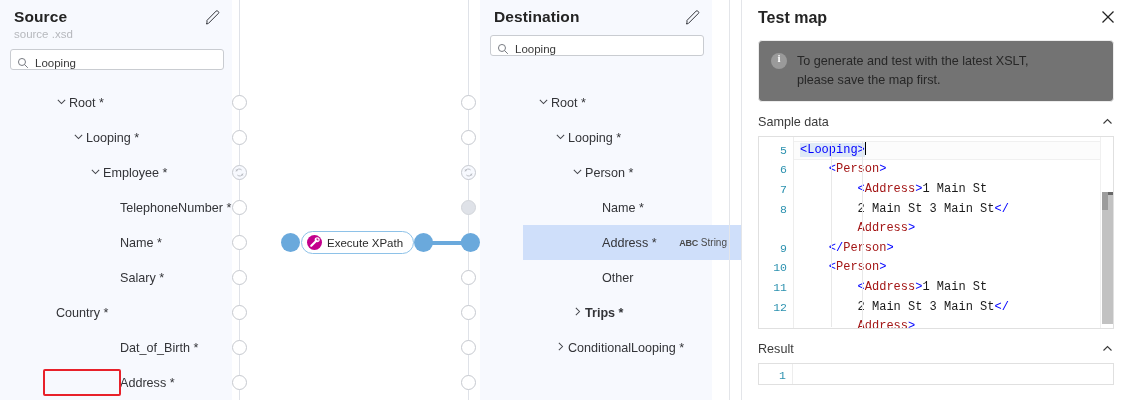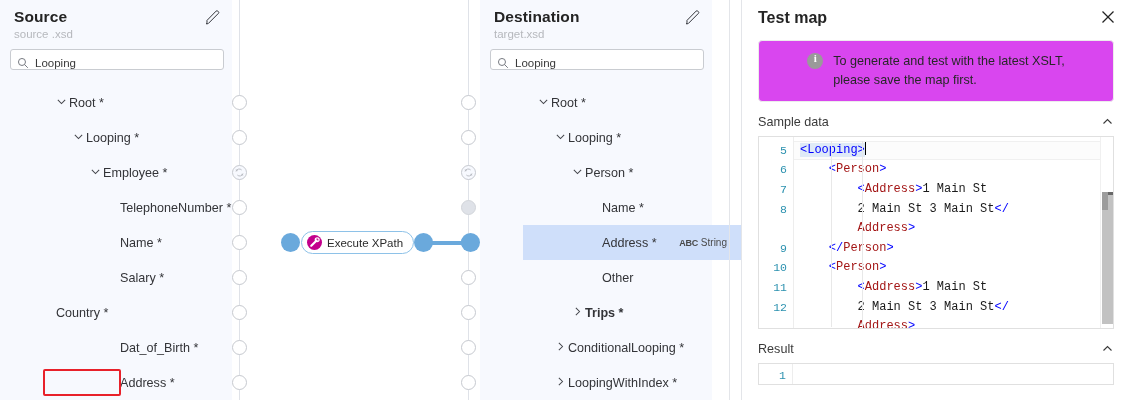--- a/index.html
+++ b/index.html
@@ -75,22 +75,22 @@
 
   
   .testmap {
     position: absolute; left: 741px; top: 0; width: 389px; height: 400px;
     background: #fff; border-left: 1px solid #e3e5e9; padding: 0 16px;
   }
   .tm-title { font-size: 16px; font-weight: bold; color: #242424; padding-top: 9px; }
   .tm-close { position: absolute; right: 14px; top: 9px; width: 16px; height: 16px; cursor: pointer; }
 
   .info-banner {
-    margin-top: 13px; background: #d946ef; border: 1px solid #ececec; border-radius: 4px;
-    display: flex; gap: 10px; padding: 11px 12px; justify-content: center;
+    margin-top: 13px; background: #737373; border: 1px solid #ececec; border-radius: 4px;
+    display: flex; gap: 10px; padding: 11px 12px;
   }
   .info-dot { flex: 0 0 auto; width: 16px; height: 16px; border-radius: 50%; background: #9a9a9a; position: relative; margin-top: 1px; }
   .info-dot::after { content: "i"; position: absolute; left: 0; right: 0; top: -1px; text-align: center; color: #fff; font-size: 11px; font-weight: bold; font-family: "Liberation Serif", serif; }
   .info-text { font-size: 12.6px; color: #272727; line-height: 1.5; }
 
   .section-head {
     display: flex; align-items: center; justify-content: space-between;
     margin-top: 13px; font-size: 12.6px; color: #3a3a3a; cursor: pointer;
   }
   .caret { width: 13px; height: 13px; }
@@ -190,21 +190,20 @@
           <div class="trow" style="padding-left: 64px;">
             <span class="chev"></span>
             <span class="lbl">Address *</span>
           </div>
         </div>
     </div>
 
     <div class="panel panel-dest">
       <div class="panel-head">
         <div class="panel-title">Destination</div>
-        <div class="panel-sub">target.xsd</div>
         <span class="edit-pencil">
           <svg viewBox="0 0 18 18" width="18" height="18">
               <path d="M3 14.2l-.5 1.8 1.8-.5L14.4 5.4a1.2 1.2 0 0 0 0-1.7l-.6-.6a1.2 1.2 0 0 0-1.7 0L3 12.4z" fill="none" stroke="#33353b" stroke-width="1"></path>
             </svg>
         </span>
       </div>
       <div class="search-box">
         <svg viewBox="0 0 14 14" width="12" height="12">
             <circle cx="5.8" cy="5.8" r="4.1" fill="none" stroke="#6f7279" stroke-width="1.1"></circle>
             <line x1="8.9" y1="8.9" x2="12.6" y2="12.6" stroke="#6f7279" stroke-width="1.1"></line>
@@ -247,26 +246,20 @@
             <span class="chev"><svg viewBox="0 0 12 12" width="11" height="11">
                 <polyline points="4.2,2 8.2,6 4.2,10" fill="none" stroke="#44464c" stroke-width="1.1"></polyline>
               </svg></span>
             <span class="lbl">Trips *</span>
           </div>
           <div class="trow" style="padding-left: 32px;">
             <span class="chev"><svg viewBox="0 0 12 12" width="11" height="11">
                 <polyline points="4.2,2 8.2,6 4.2,10" fill="none" stroke="#44464c" stroke-width="1.1"></polyline>
               </svg></span>
             <span class="lbl">ConditionalLooping *</span>
-          </div>
-          <div class="trow" style="padding-left: 32px;">
-            <span class="chev"><svg viewBox="0 0 12 12" width="11" height="11">
-                <polyline points="4.2,2 8.2,6 4.2,10" fill="none" stroke="#44464c" stroke-width="1.1"></polyline>
-              </svg></span>
-            <span class="lbl">LoopingWithIndex *</span>
           </div>
         </div>
     </div>
 
     <div id="src-dots">
         <div class="dot" style="left: 232px; top: 95px;"></div>
         <div class="dot" style="left: 232px; top: 130px;"></div>
         <div class="dot loop" style="left: 232px; top: 165px; position: absolute;">
           <svg viewBox="0 0 15 15" width="13" height="13" style="position:absolute;left:0;top:0;">
             <path d="M3.4 6.2a4 4 0 0 1 6.6-1.6M11.6 8.8a4 4 0 0 1-6.6 1.6" fill="none" stroke="#b9bcc2" stroke-width="1.1"></path>

